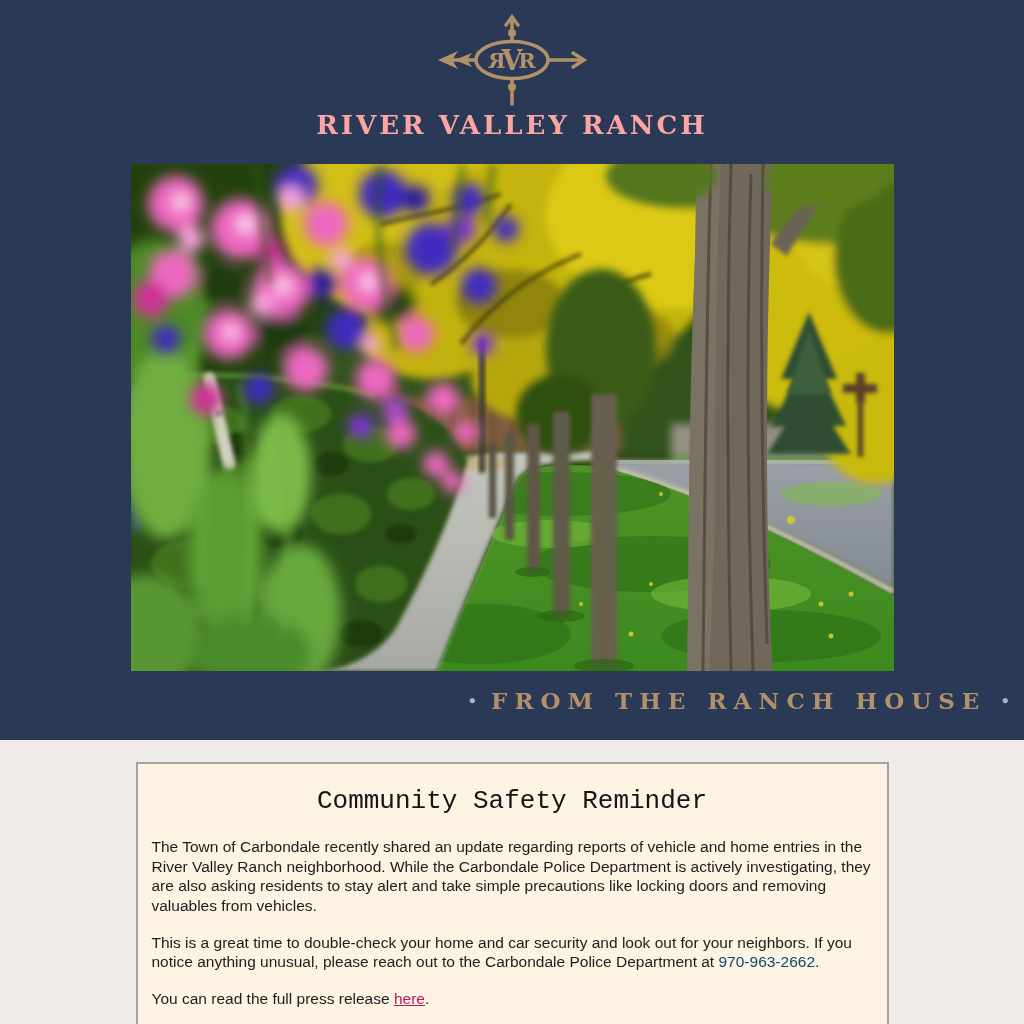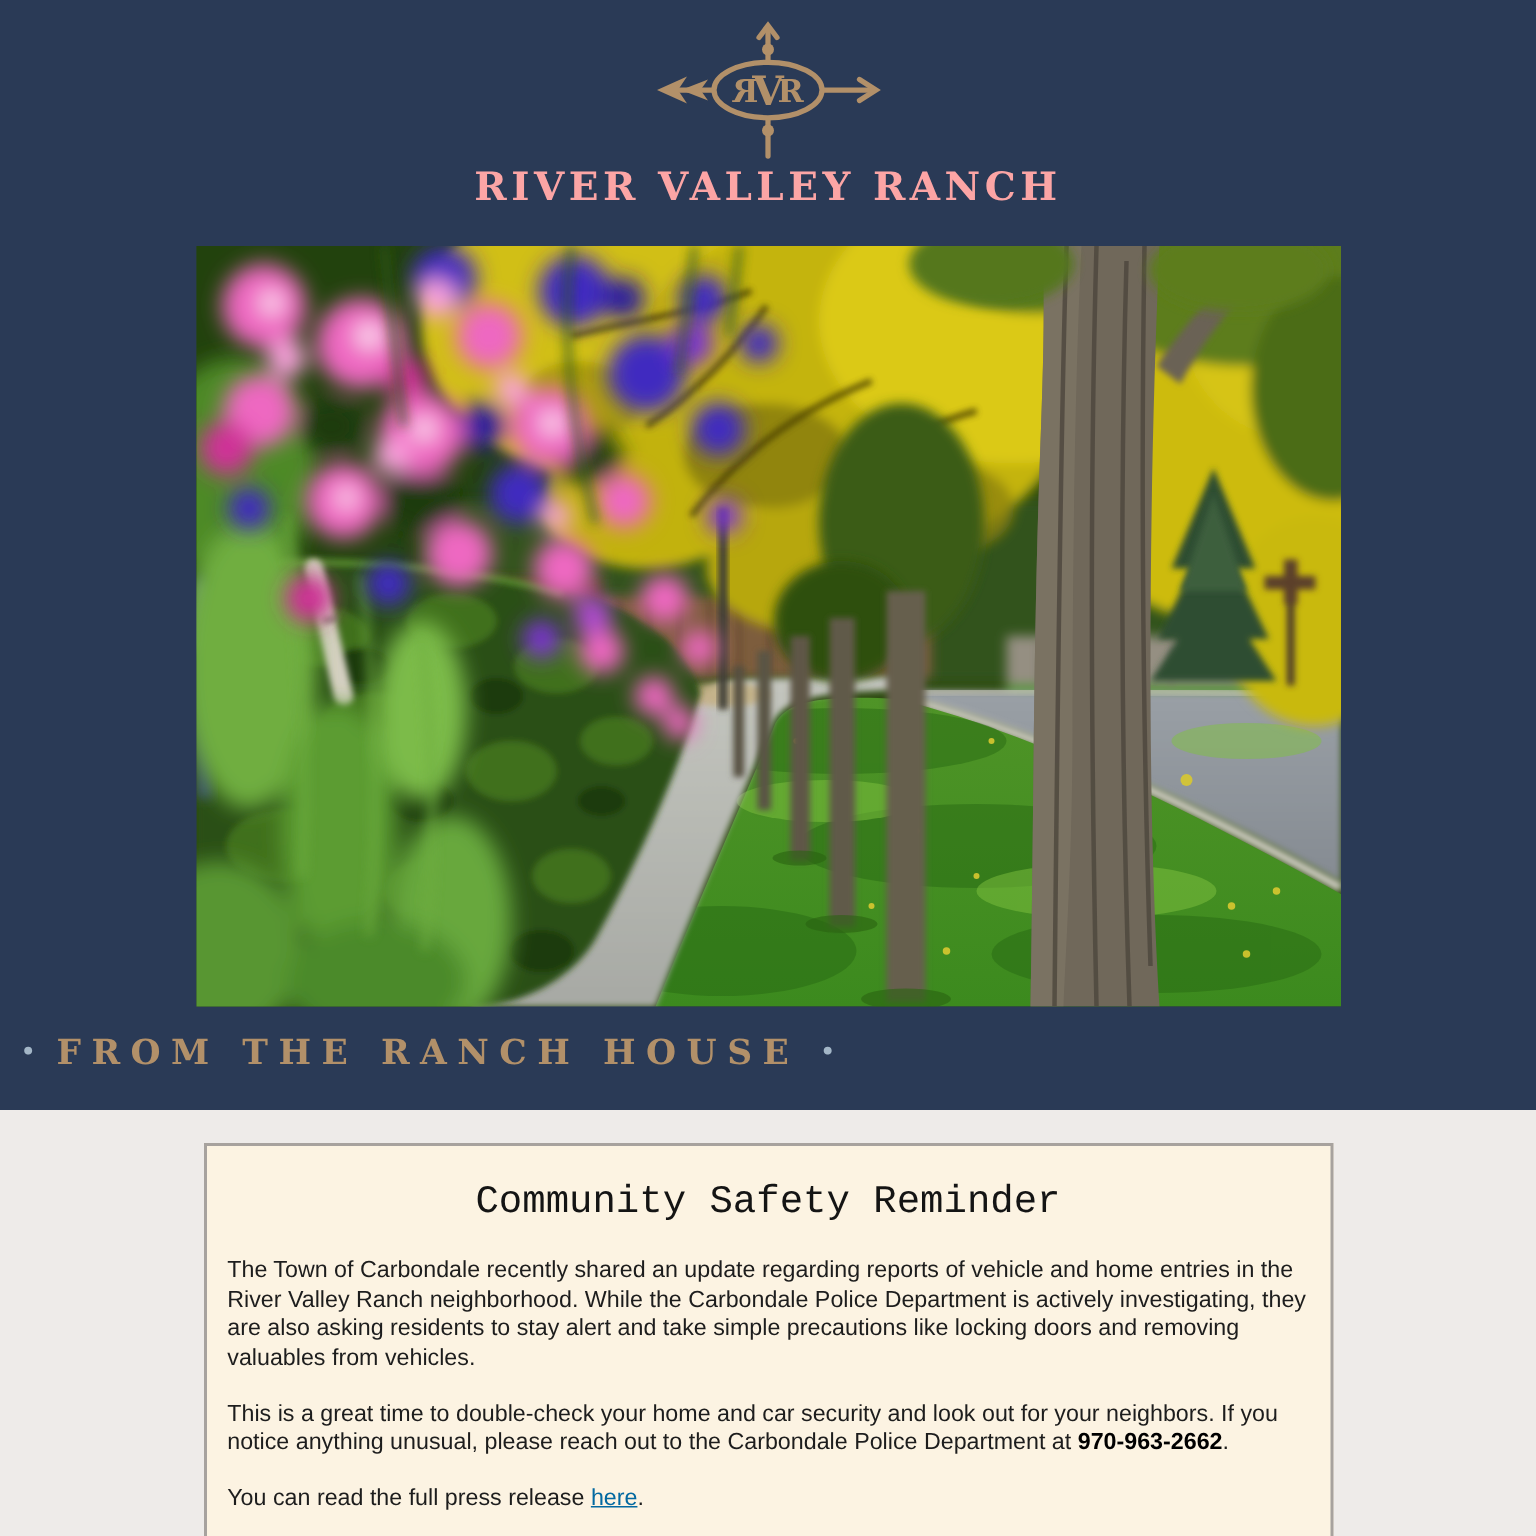--- a/index.html
+++ b/index.html
@@ -10,21 +10,21 @@
   }
   .top-band{background:#2a3a56;height:726px;padding-top:14px;}
   .logo{display:block;margin:0 auto;}
   .brand-title{
     color:#fca5a5;text-align:center;
     font-family:"DejaVu Serif", serif;font-weight:bold;
     font-size:26px;letter-spacing:3px;line-height:34px;margin-top:2px;
   }
   .hero-wrap{width:763px;margin:22px auto 0;font-size:0;}
   .tagline{
-    color:#b29069;text-align:left;
+    color:#b29069;text-align:right;
     font-family:"DejaVu Serif", serif;font-weight:bold;
     font-size:23px;letter-spacing:7px;line-height:28px;margin-top:16px;
     white-space:nowrap;
   }
   .tagline .bullet{
     color:#a3b6c7;font-size:15px;letter-spacing:0;
     vertical-align:3px;margin:0 14px;
   }
   .card{
     width:753px;box-sizing:border-box;margin:22px auto 0;
@@ -32,22 +32,22 @@
     padding:10px 14px 40px;
   }
   .article-title{
     font-size:26px;font-weight:400;text-align:center;color:#141414;
     margin:12px 0 0;font-family:Liberation Mono, monospace;
   }
   .card p{
     font-size:15.5px;line-height:1.27;color:#1d1d1d;margin:17px 0 0;
   }
   .card p.first{margin-top:21px;}
-  .card a{color:#0369a1;text-decoration:underline;}
-  .phone{font-weight:bold;color:#000000;}
+  .card a{color:#be185d;text-decoration:underline;}
+  .phone{font-weight:normal;color:#0c4a6e;}
 </style>
 </head>
 <body>
 
 <div class="top-band">
 
   <svg class="logo" width="152" height="92" viewBox="0 0 152 92">
     <g stroke="#b29069" fill="none" stroke-width="3.5" stroke-linecap="round">
       <line x1="76" y1="40" x2="76" y2="4"></line>
       <polyline points="70,11 76,3 82,11"></polyline>

